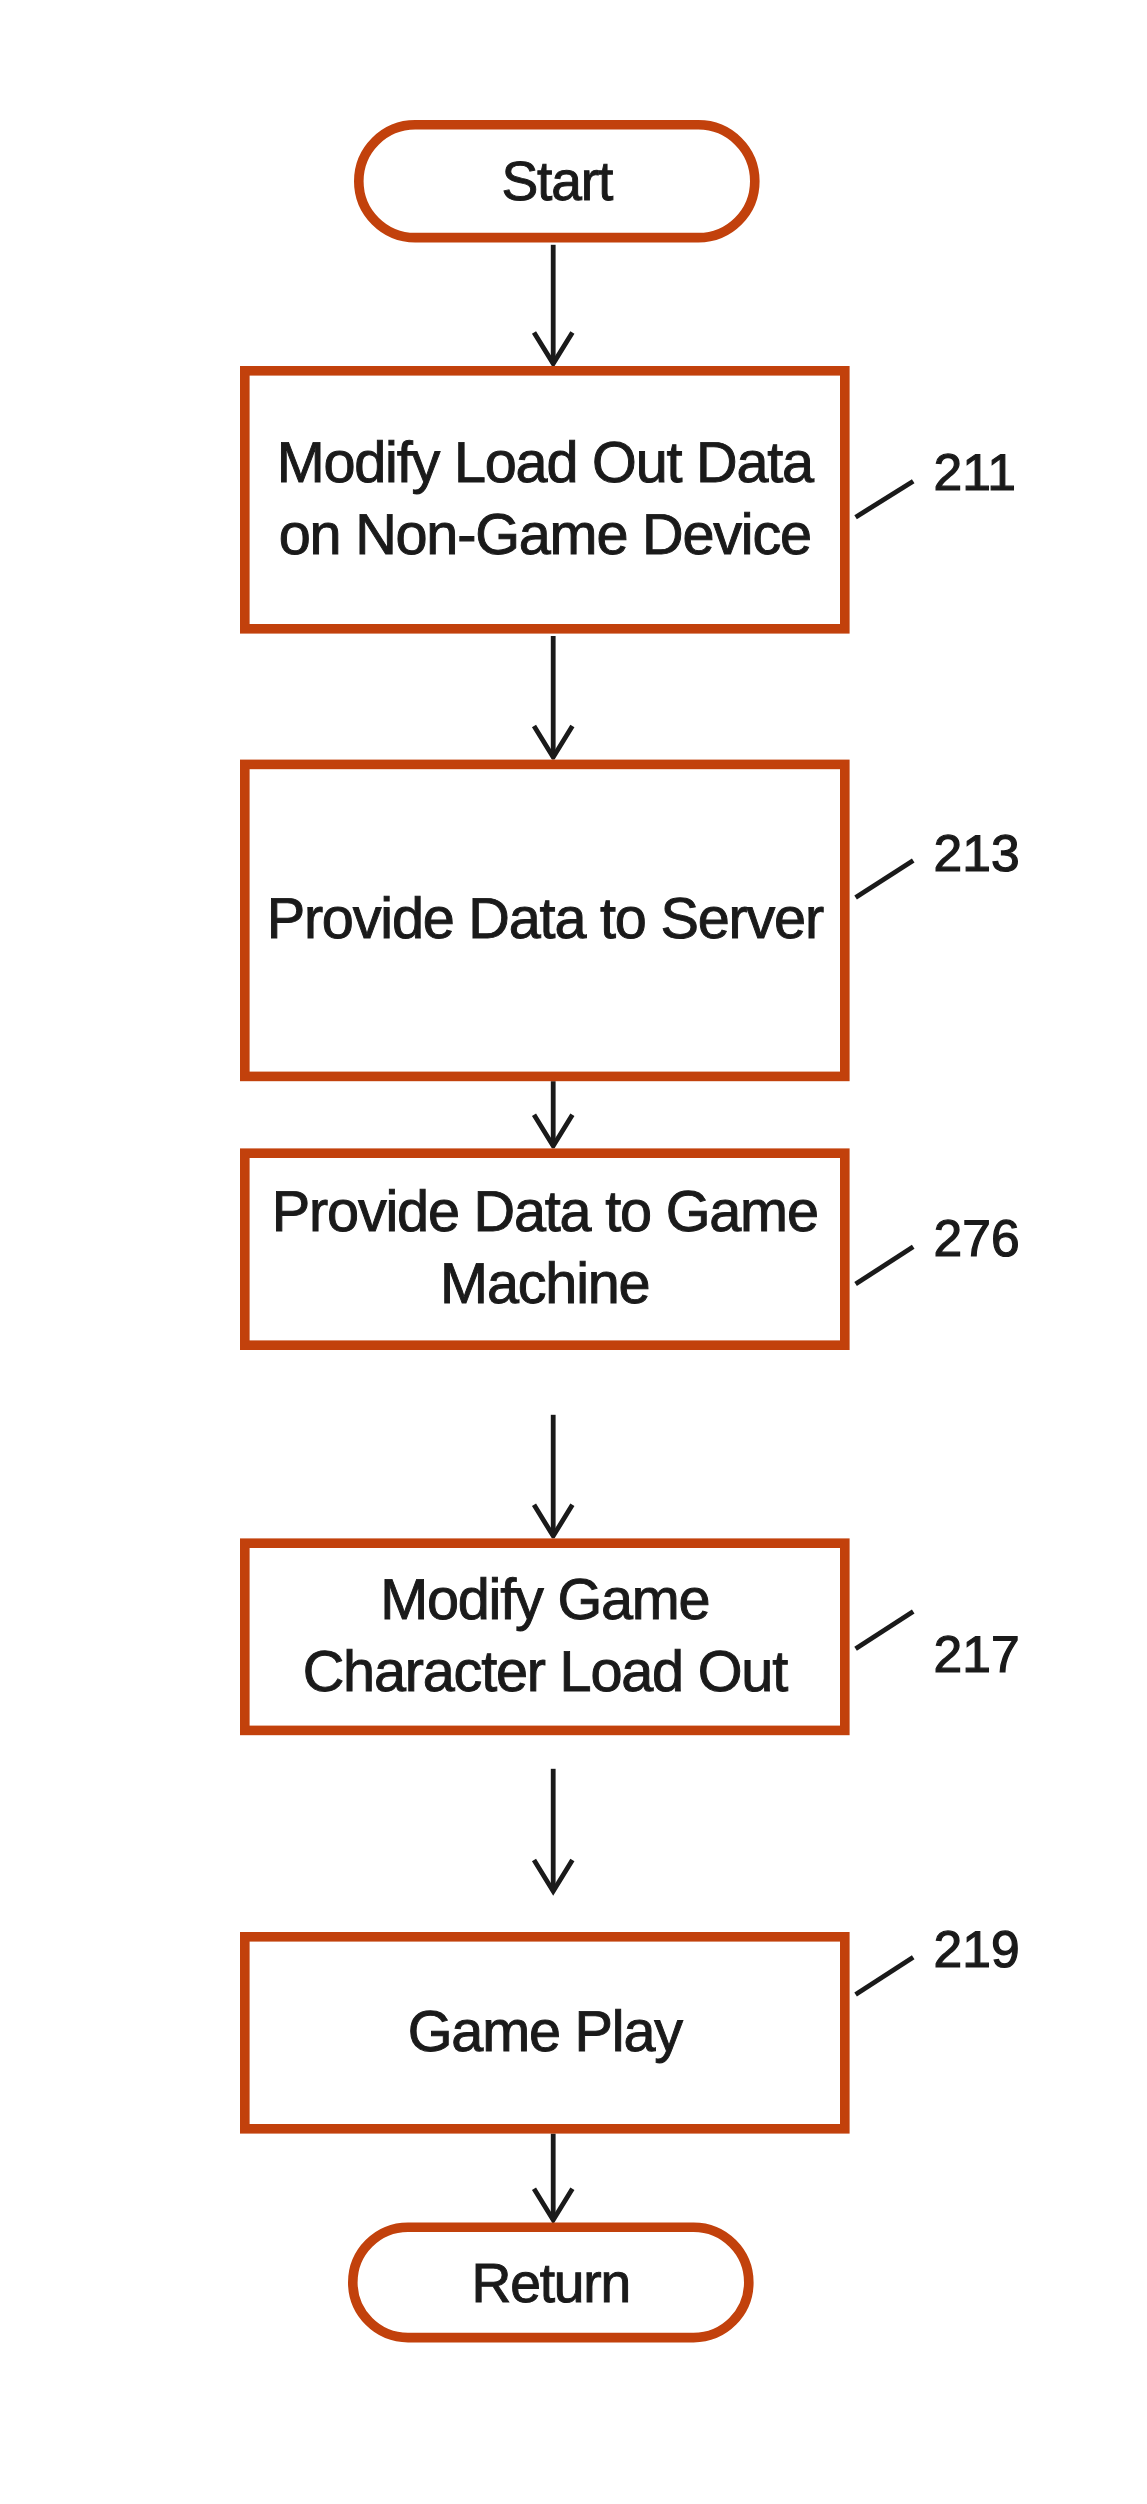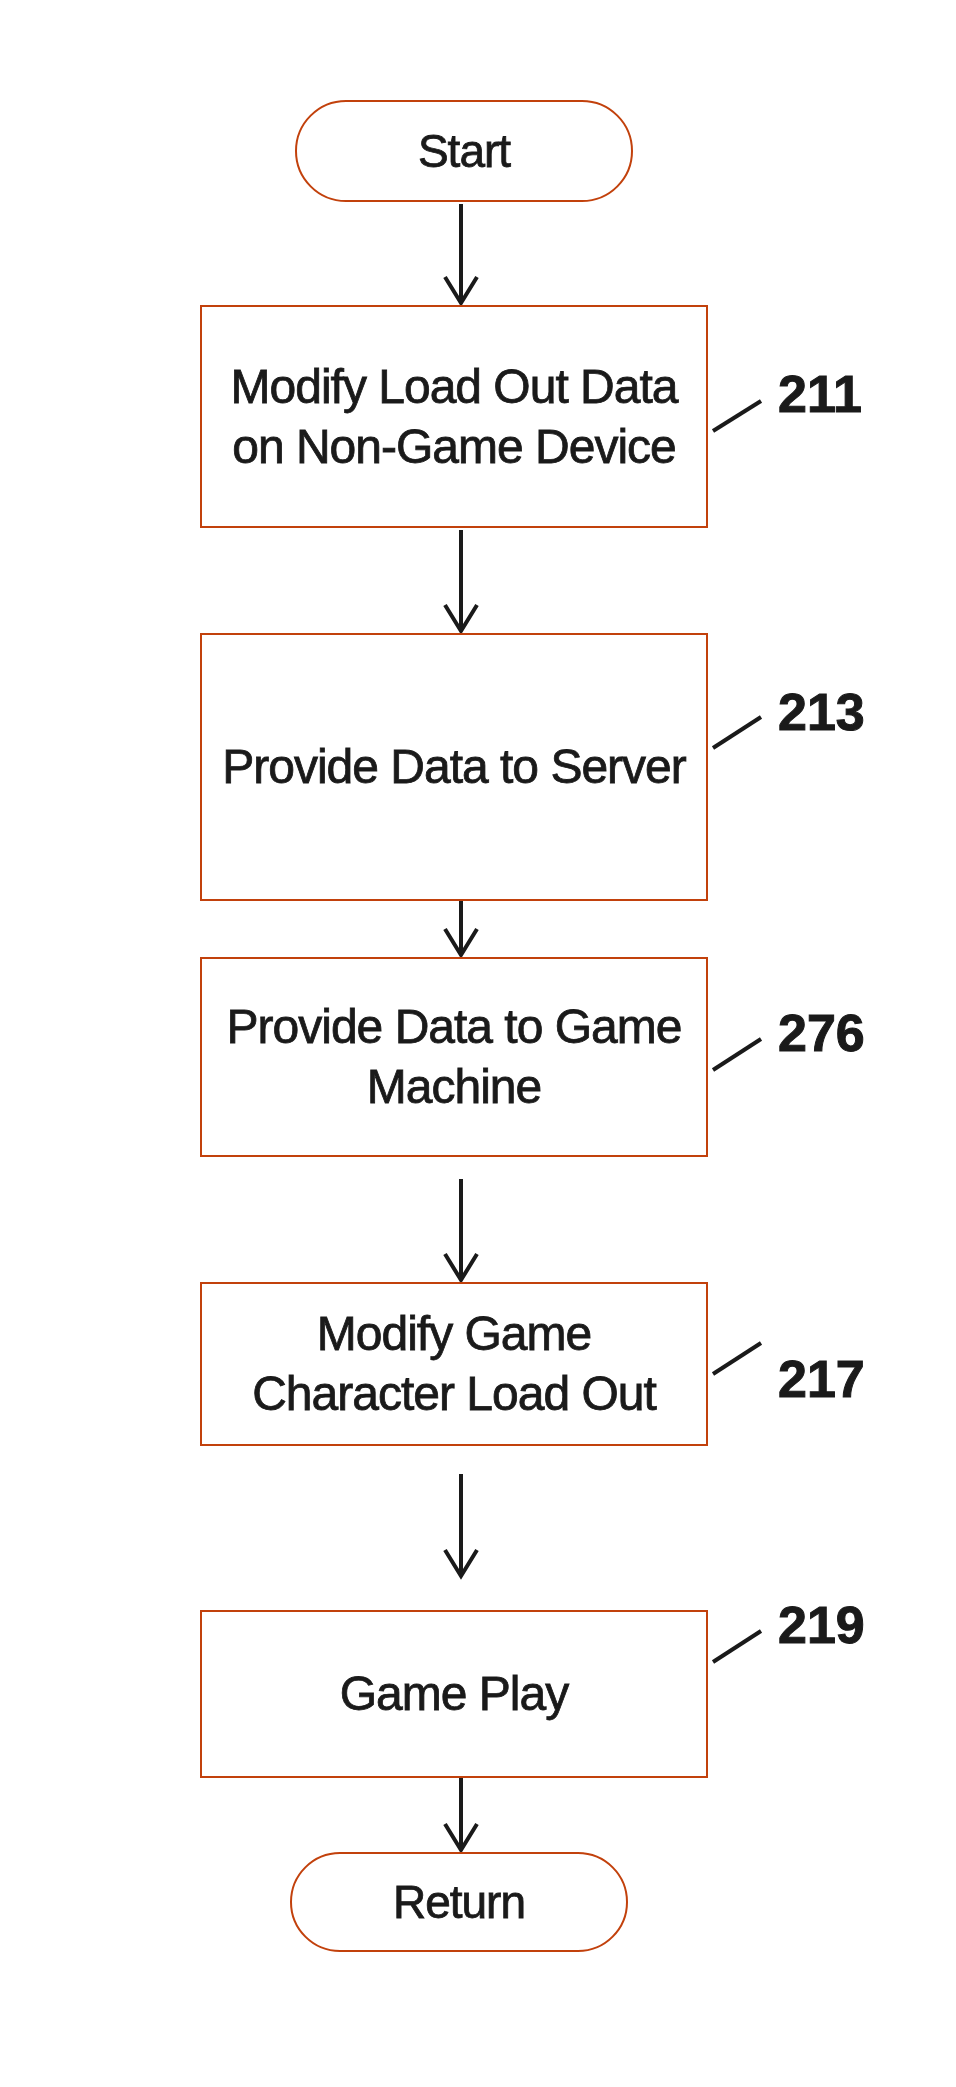--- a/index.html
+++ b/index.html
@@ -18,21 +18,21 @@
   }
   .arrow-layer {
     position: absolute;
     left: 0; top: 0;
     width: 956px;
     height: 2087px;
   }
   .node {
     position: absolute;
     box-sizing: border-box;
-    border: 2px solid #c2410c;
+    border: 8px solid #c2410c;
     background: #ffffff;
     display: flex;
     align-items: center;
     justify-content: center;
     text-align: center;
   }
   .node .label {
     white-space: pre-line;
     font-size: 48px;
     line-height: 60px;
@@ -51,30 +51,30 @@
     line-height: 46px;
   }
   .t-start { top: 100px; }
   .t-return { top: 1852px; left: 290px; height: 100px; border-radius: 50px; }
   .process {
     left: 200px;
     width: 508px;
   }
   .p1 { top: 305px;  height: 223px; }
   .p2 { top: 633px;  height: 268px; }
-  .p3 { top: 957px;  height: 200px; }
+  .p3 { top: 957px;  height: 168px; }
   .p4 { top: 1282px; height: 164px; }
   .p5 { top: 1578px; height: 168px; margin-top: 32px; }
   .ref {
     position: absolute;
     left: 778px;
-    font-size: 52px;
+    font-size: 43px;
     line-height: 48px;
     letter-spacing: 0px;
-    font-weight: 700;
+    font-weight: 400;
     -webkit-text-stroke: 1px #1a1a1a;
   }
   .r1 { top: 370px; }
   .r2 { top: 688px; }
   .r3 { top: 1009px; }
   .r4 { top: 1313px; margin-top: 42px; }
   .r5 { top: 1601px; }
 </style>
 </head>
 <body>

